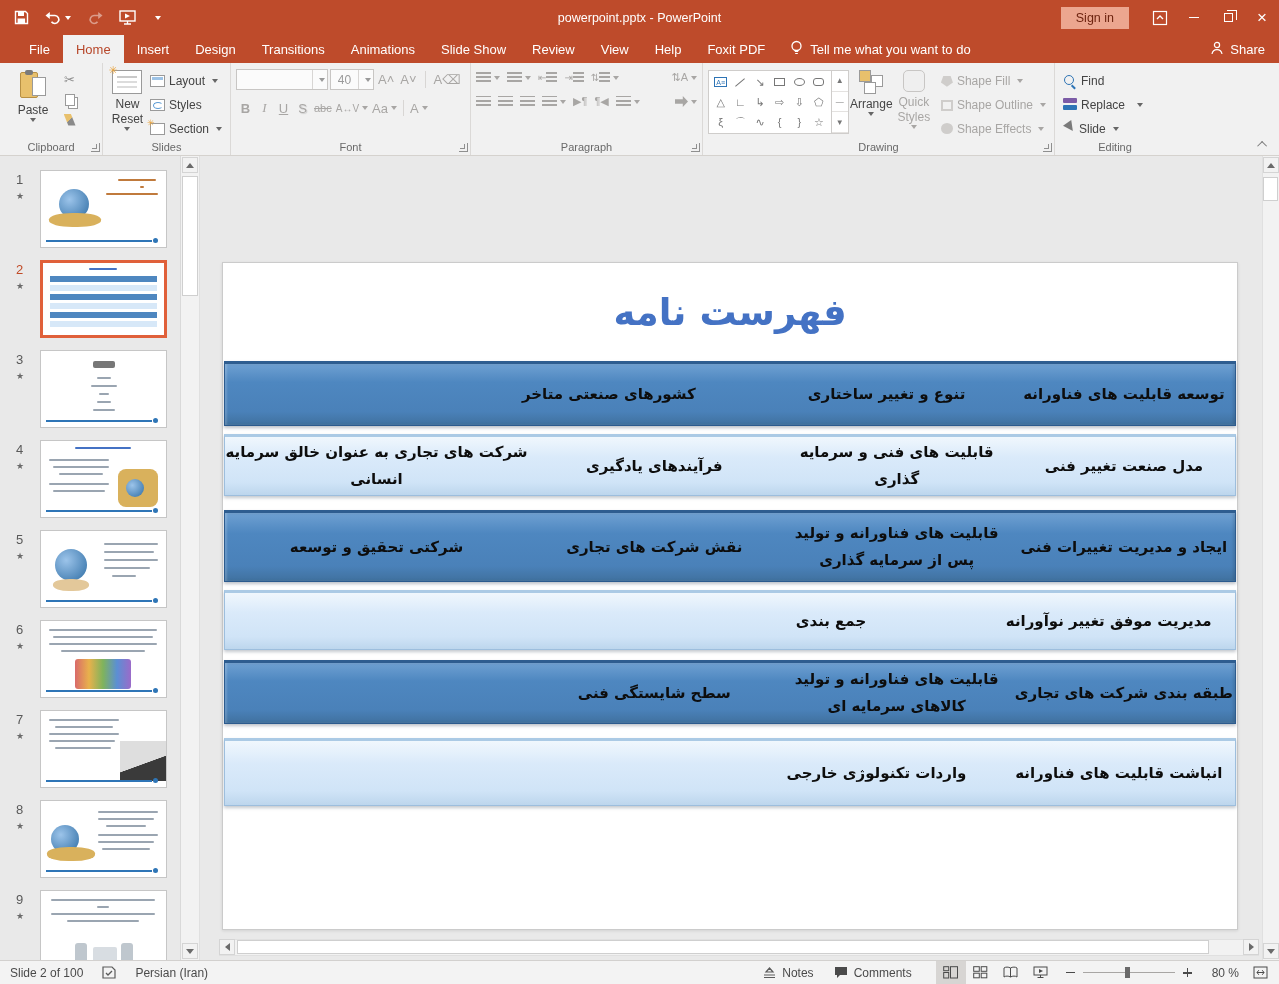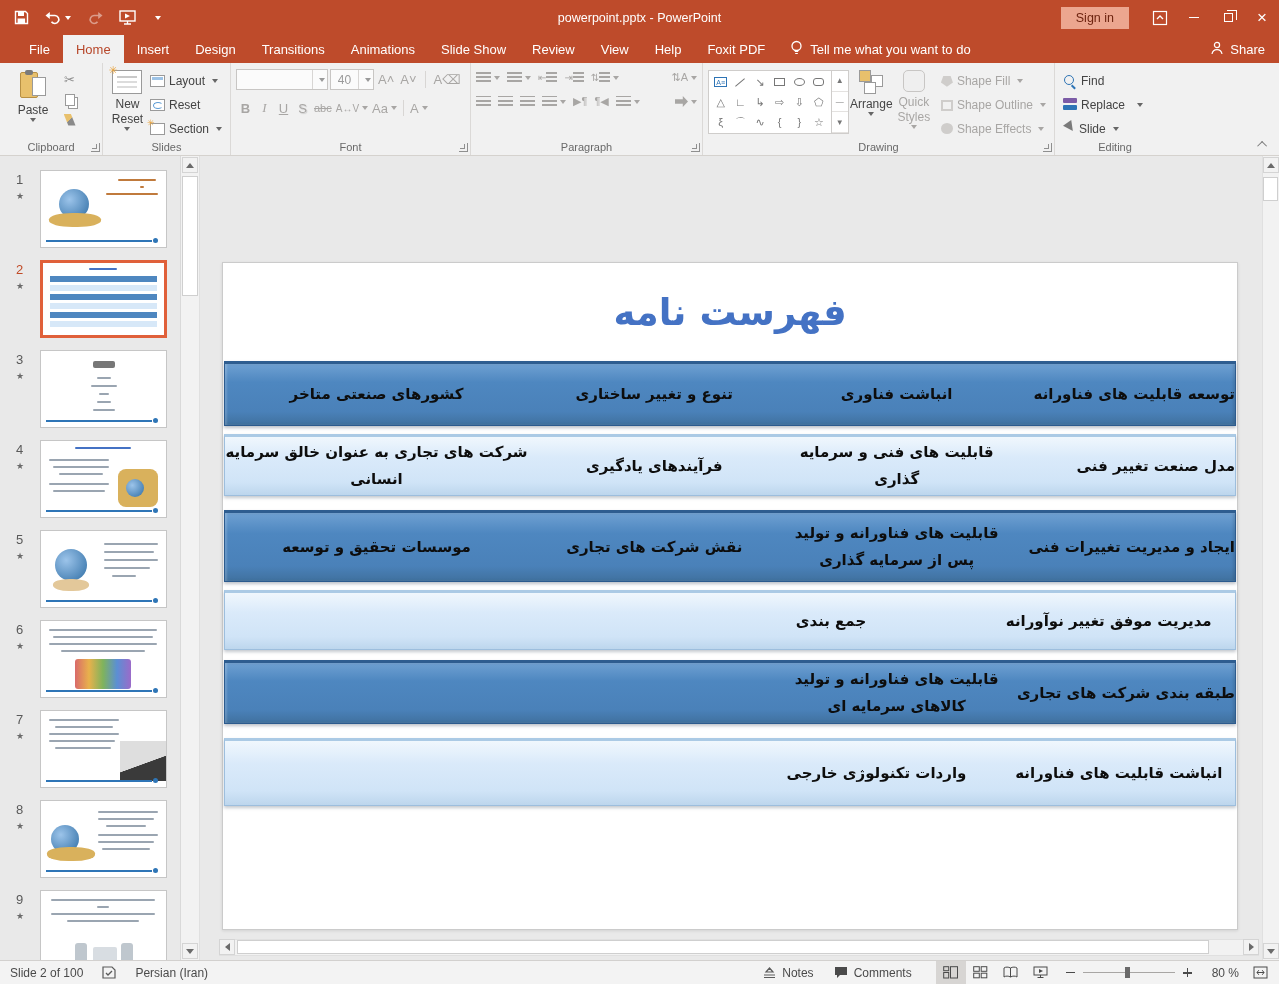--- a/index.html
+++ b/index.html
@@ -134,21 +134,21 @@
   .tri-right { width:0; height:0; border-top:4px solid transparent; border-bottom:4px solid transparent; border-left:5px solid #6a6a6a; }
   .sthumb { position:absolute; background:#fff; border:1px solid #CFCFCF; }
 
   
   .slide { position:absolute; left:222px; top:106px; width:1016px; height:668px; background:#fff; border:1px solid #CBCBCB; box-shadow:0 1px 3px rgba(0,0,0,.10); }
   .slide-title { height:98px; display:flex; align-items:center; justify-content:center; font-family:"DejaVu Sans", sans-serif; font-weight:bold; font-size:37px; color:#4472C4; }
   .trow { position:relative; margin:0 1px; display:flex; direction:rtl; align-items:center; }
   .trow.dark { background:linear-gradient(180deg,#6EA0D2 0%, #4E87C0 30%, #4A81B9 78%, #40719F 100%); border:1px solid #2C5B8E; border-top:3px solid #2E5D90; box-shadow:inset 2px 0 2px rgba(255,255,255,.18), inset -2px 0 3px rgba(0,0,0,.12), 0 2px 3px rgba(110,120,135,.45); }
   .trow.light { background:linear-gradient(180deg,#F0F7FD 0%, #DAEAFA 35%, #D0E4F7 78%, #BDD6ED 100%); border:1px solid #9DBEDD; border-top:3px solid #ABCAE5; box-shadow:0 2px 3px rgba(110,120,135,.40); }
   .tcell { text-align:center; font-family:"DejaVu Sans", sans-serif; font-weight:bold; font-size:15px; color:#0d0d0d; white-space:pre-line; line-height:1.8; cursor:text; }
-  .c1 { flex:0 0 22%;text-align:right; } .c2 { flex:0 0 23%; } .c3 { flex:0 0 25%; } .c4 { flex:0 0 30%; }
+  .c1 { flex:0 0 22%; } .c2 { flex:0 0 23%; } .c3 { flex:0 0 25%; } .c4 { flex:0 0 30%; }
 
   
   .vscroll { position:absolute; right:0; top:0; width:17px; bottom:0; background:#F2F2F2; border-left:1px solid #E0E0E0; }
   
   .hscroll { position:absolute; left:219px; right:20px; top:783px; height:17px; }
   .hs-track { position:absolute; left:0; right:0; top:0; bottom:0; background:#F2F2F2; border:1px solid #E0E0E0; }
 
   
   .statusbar { position:absolute; left:0; bottom:0; right:0; height:24px; background:#F3F3F3; border-top:1px solid #D2D0CE; display:flex; align-items:center; font-size:12px; color:#4a4a4a; }
   .sb-left { display:flex; align-items:center; gap:18px; margin-left:10px; }
@@ -284,21 +284,21 @@
         <span class="caret" style="color:#666;margin-left:0;"></span>
     </div>
     <div class="smallcol">
       <span class="sbtn">
           <span class="ic-slide16 layout"></span>
           <span>Layout</span>
           <span class="caret" style="color:#666;"></span>
         </span>
       <span class="sbtn">
           <span class="ic-slide16 reset"></span>
-          <span>Reset</span>
+          <span>Styles</span>
         </span>
       <span class="sbtn">
           <span class="ic-slide16 section"></span>
           <span>Section</span>
           <span class="caret" style="color:#666;"></span>
         </span>
     </div>
     <div class="glabel">Slides</div>
   </div>
 
@@ -640,49 +640,49 @@
     <span class="sarrow" style="bottom:1px;">
         <span class="tri-down"></span>
       </span>
   </div>
 
   <div class="slide">
     <div class="slide-title">فهرست نامه</div>
 
     <div class="trow dark" style="height:65px;">
       <div class="tcell c1">توسعه قابلیت های فناورانه</div>
-      <div class="tcell c2">انباشت فناوری</div>
       <div class="tcell c3">تنوع و تغییر ساختاری</div>
       <div class="tcell c4">کشورهای صنعتی متاخر</div>
     </div>
 
     <div class="trow light" style="height:62px; margin-top:8px;">
       <div class="tcell c1">مدل صنعت تغییر فنی</div>
       <div class="tcell c2">قابلیت های فنی و سرمایه گذاری</div>
       <div class="tcell c3">فرآیندهای یادگیری</div>
       <div class="tcell c4">شرکت های تجاری به عنوان خالق سرمایه انسانی</div>
     </div>
 
     <div class="trow dark" style="height:72px; margin-top:14px;">
       <div class="tcell c1">ایجاد و مدیریت تغییرات فنی</div>
       <div class="tcell c2">قابلیت های فناورانه و تولید
 پس از سرمایه گذاری</div>
       <div class="tcell c3">نقش شرکت های تجاری</div>
-      <div class="tcell c4">موسسات تحقیق و توسعه</div>
+      <div class="tcell c4">شرکتی تحقیق و توسعه</div>
     </div>
 
     <div class="trow light" style="height:60px; margin-top:8px;">
       <div class="tcell c3">مدیریت موفق تغییر نوآورانه</div>
       <div class="tcell c4">جمع بندی</div>
     </div>
 
     <div class="trow dark" style="height:64px; margin-top:10px;">
       <div class="tcell c1">طبقه بندی شرکت های تجاری</div>
       <div class="tcell c2">قابلیت های فناورانه و تولید
 کالاهای سرمایه ای</div>
+      <div class="tcell c3">سطح شایستگی فنی</div>
       <div class="tcell c4"></div>
     </div>
 
     <div class="trow light" style="height:68px; margin-top:14px;">
       <div class="tcell c2">انباشت قابلیت های فناورانه</div>
       <div class="tcell c3">واردات تکنولوژی خارجی</div>
       <div class="tcell c4"></div>
     </div>
   </div>
 

